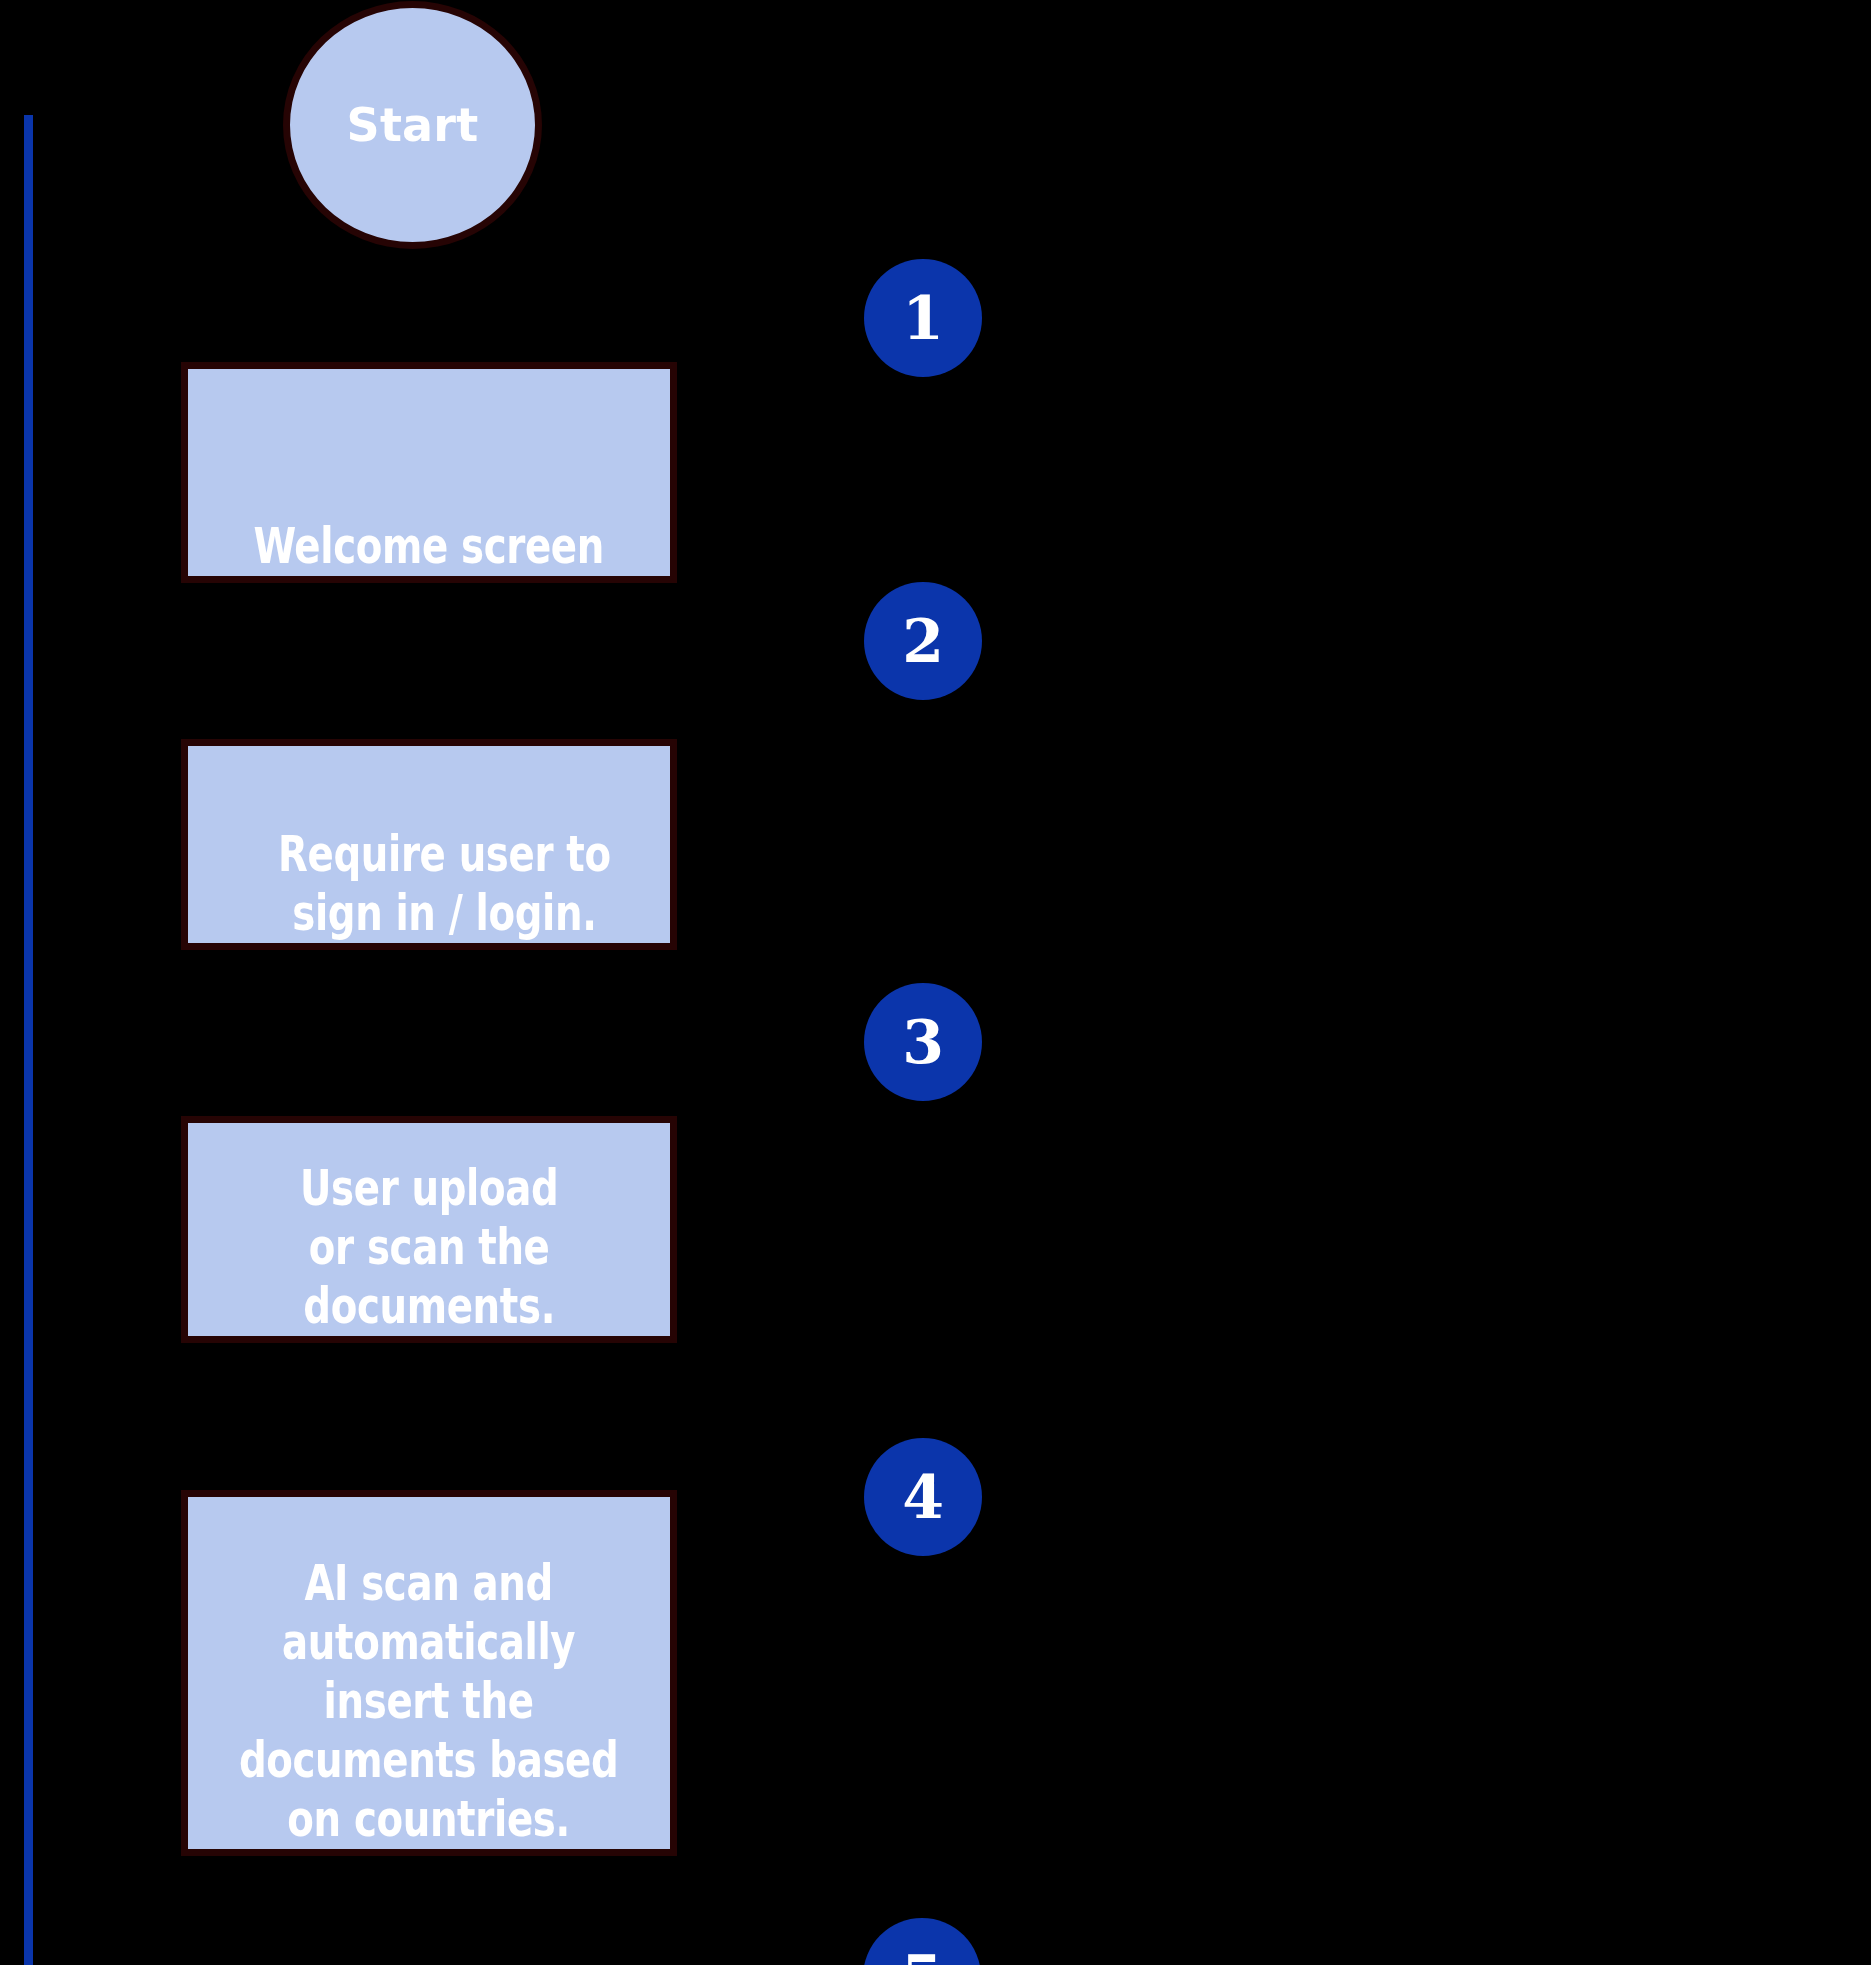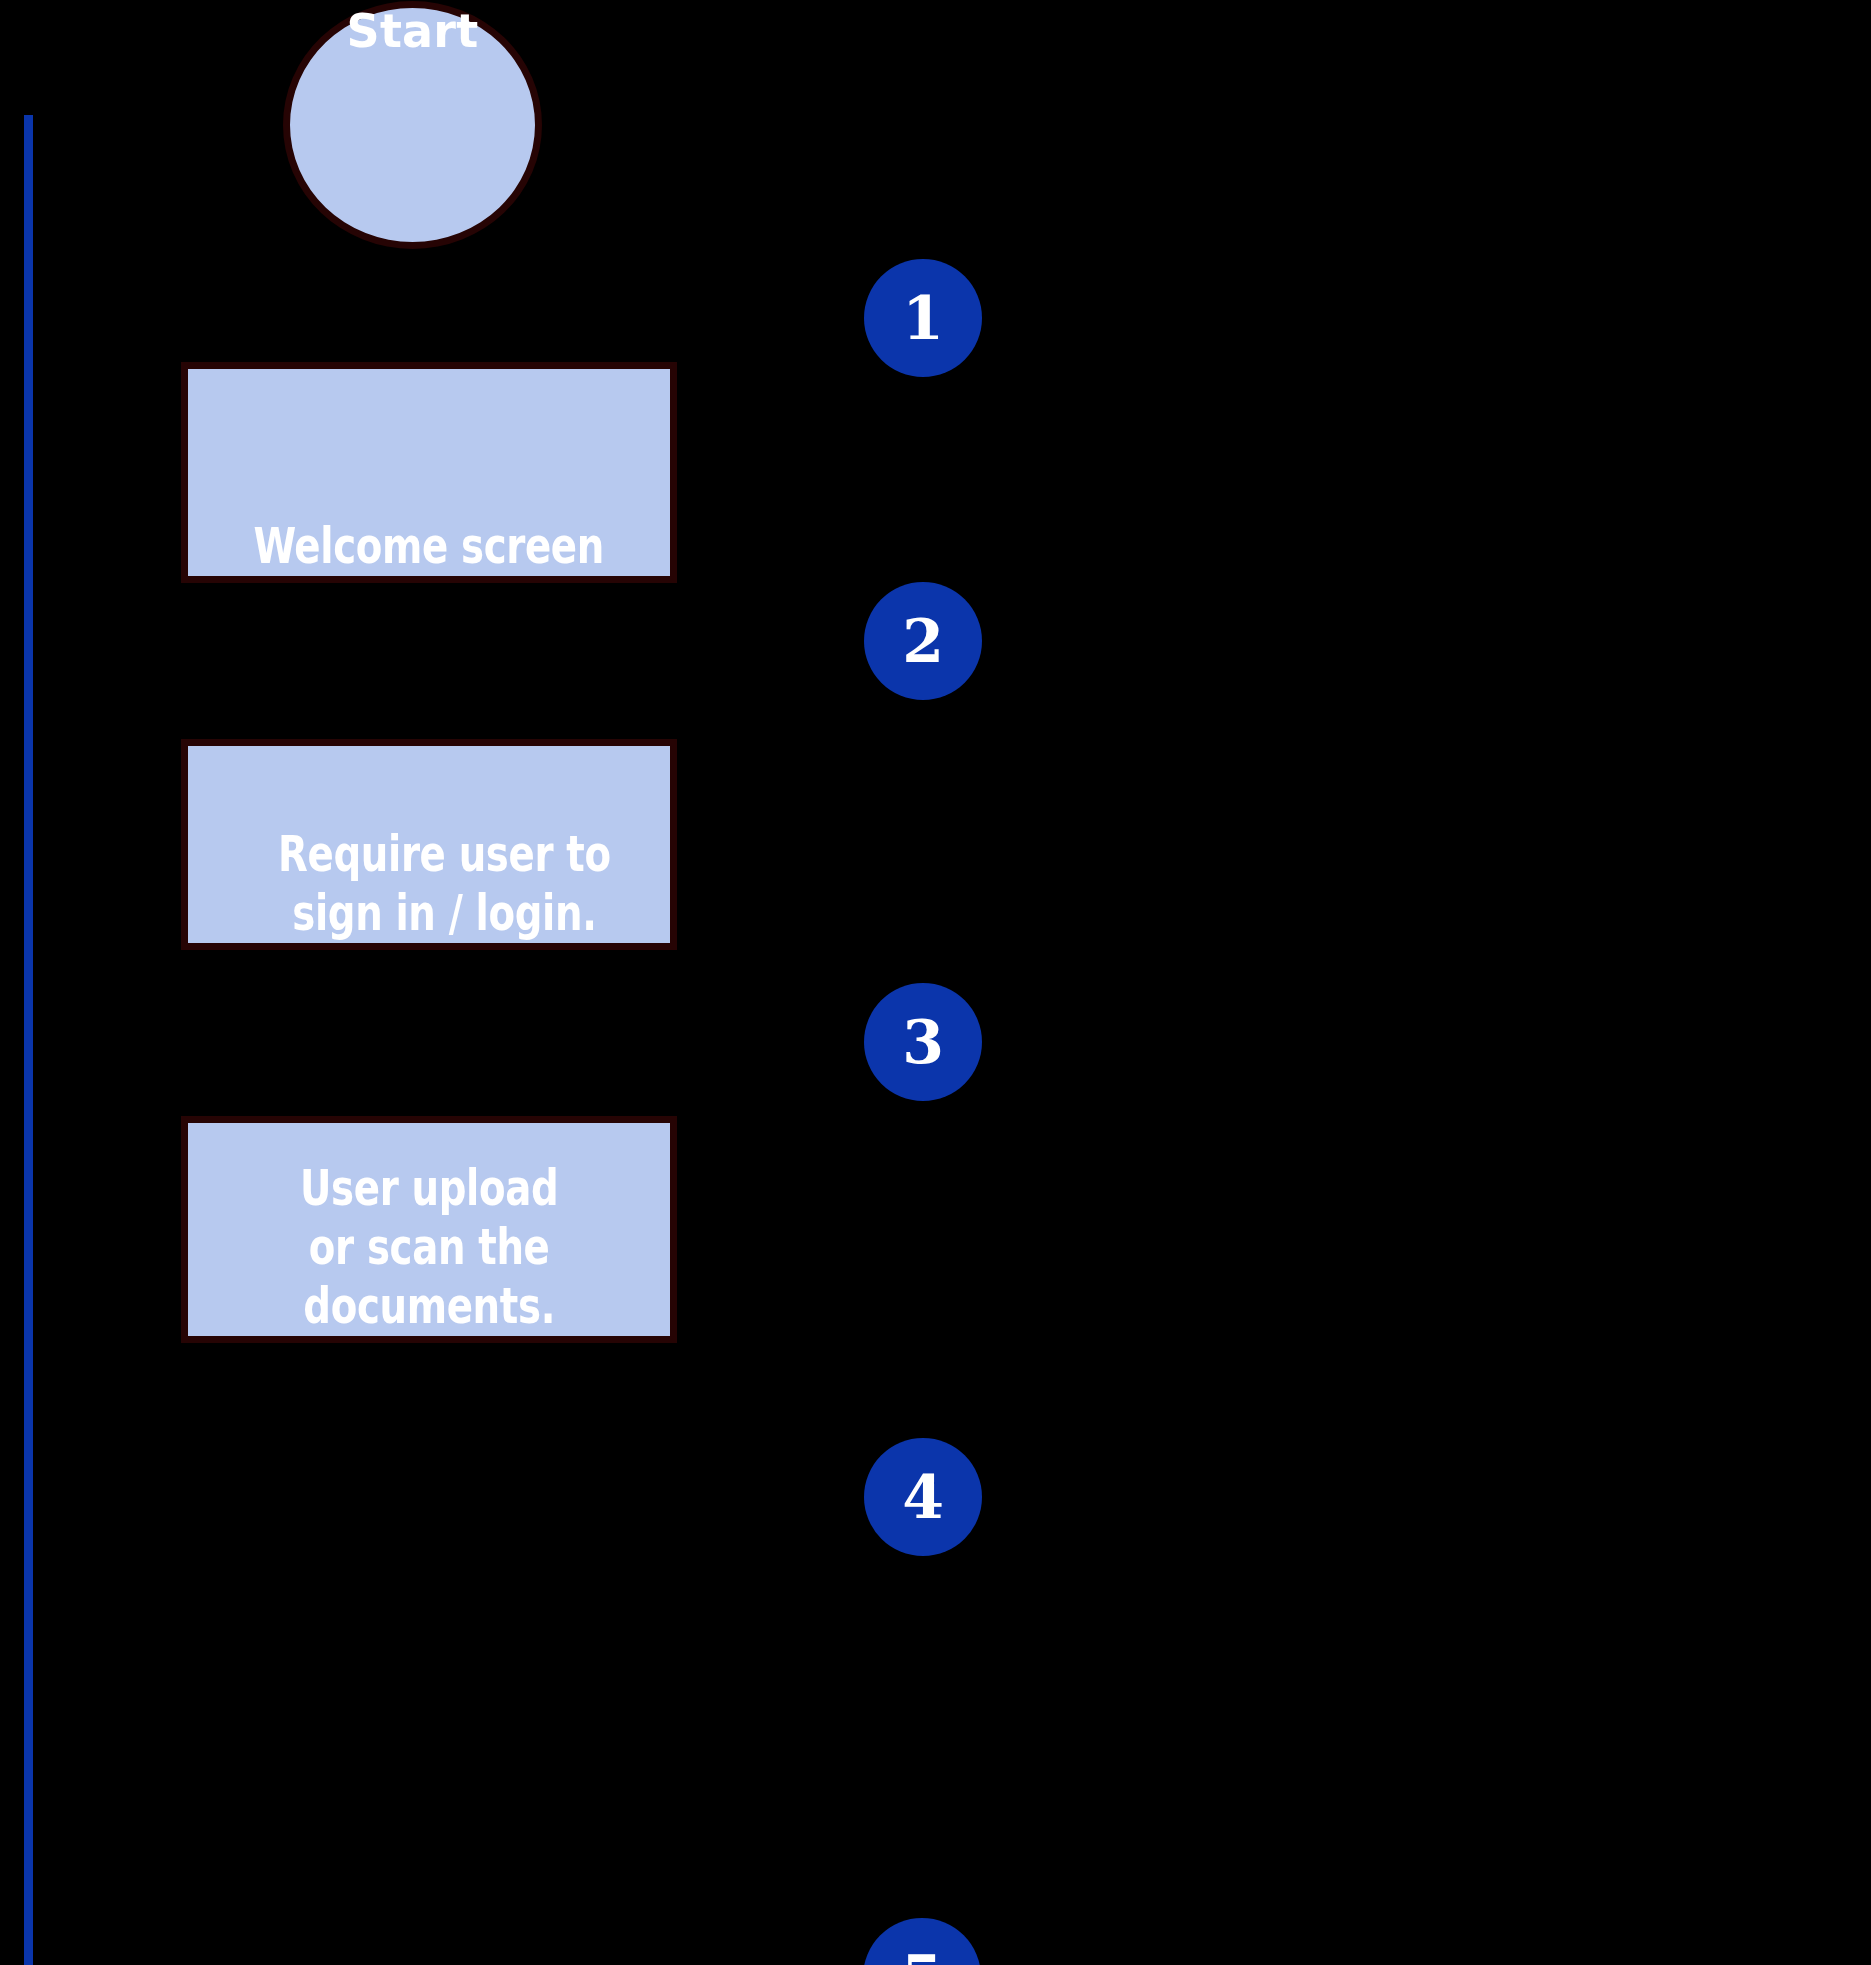--- a/index.html
+++ b/index.html
@@ -29,21 +29,21 @@
   }
 
   
   .terminator {
     position: absolute;
     background: #b7c9ef;
     border: 7.9px solid #260404;
     border-radius: 50%;
     box-sizing: border-box;
     display: flex;
-    align-items: flex-start;
+    align-items: center;
     justify-content: center;
   }
   .terminator .t-label {
     color: #ffffff;
     font-family: "DejaVu Sans", sans-serif;
     font-weight: 700;
     font-size: 46px;
     line-height: 1;
     letter-spacing: 0.2px;
     white-space: nowrap;
@@ -127,20 +127,27 @@
     <span class="p-label">Require user to
 sign in / login.</span>
   </div>
 
   <div class="process" id="node-step-3">
     <span class="p-label">User upload
 or scan the
 documents.</span>
   </div>
 
+  <div class="process" id="node-step-4">
+    <span class="p-label">AI scan and
+automatically
+insert the
+documents based
+on countries.</span>
+  </div>
 
   <div class="badge" id="badge-1">
     <span class="b-label">1</span>
   </div>
   <div class="badge" id="badge-2">
     <span class="b-label">2</span>
   </div>
   <div class="badge" id="badge-3">
     <span class="b-label">3</span>
   </div>

